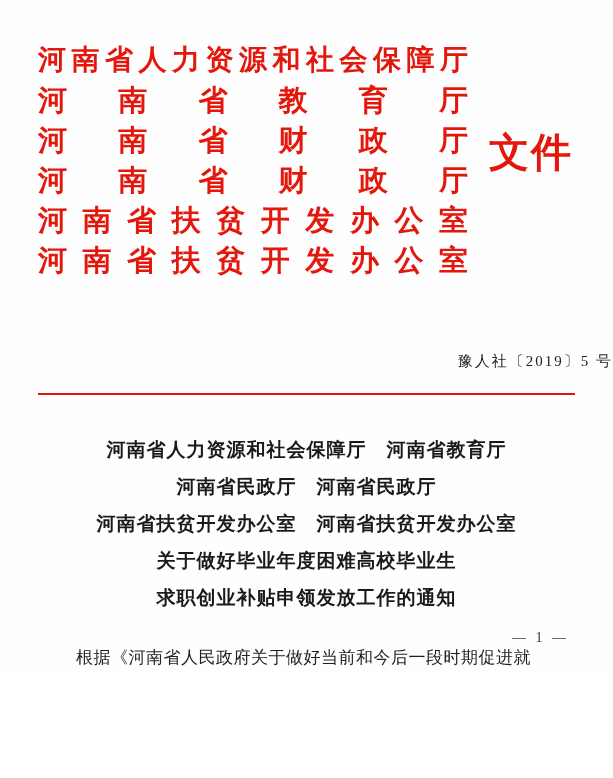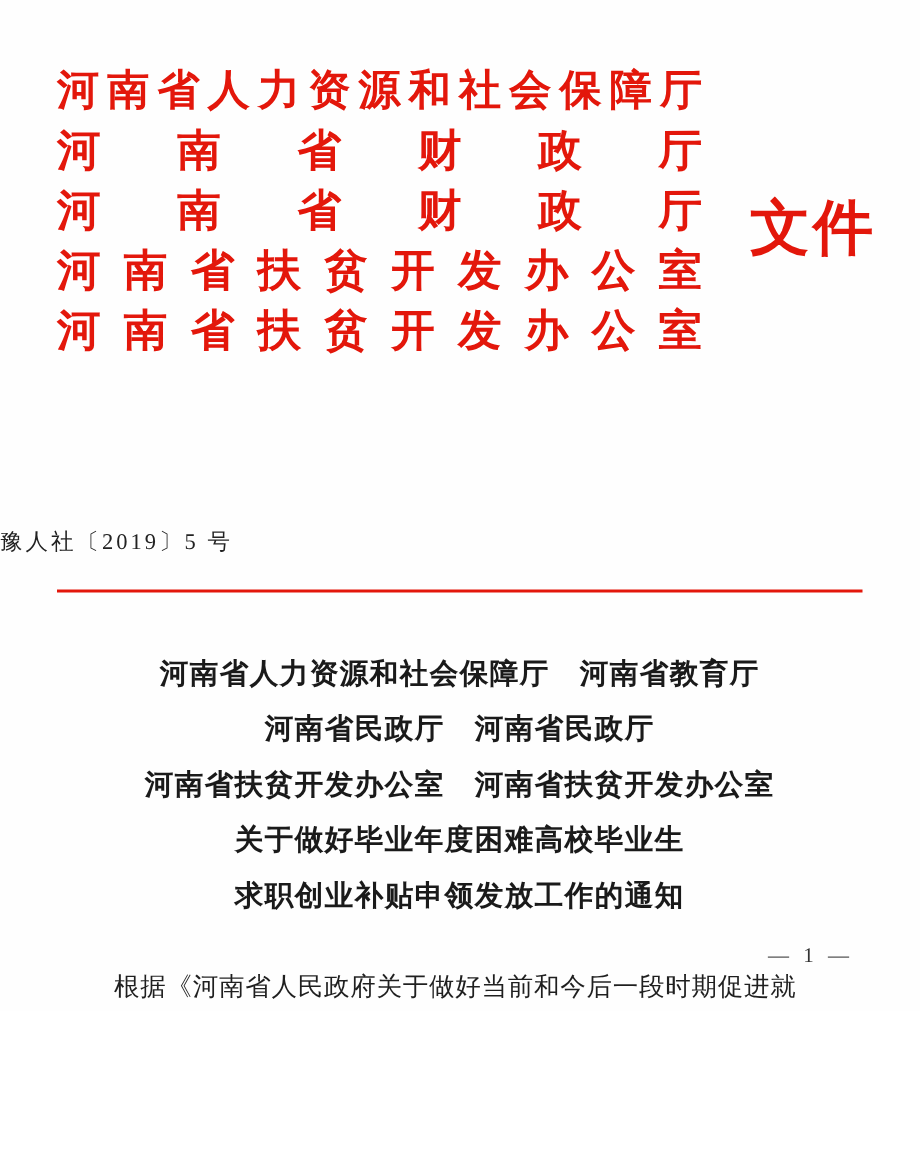--- a/index.html
+++ b/index.html
@@ -44,33 +44,33 @@
     height: 40px;
   }
   .agency-line.spread {
     text-align-last: justify;
   }
   .agency-line.tight {
     font-size: 28px;
   }
   .wenjian {
     position: absolute;
-    right: 29px;
+    right: 40px;
     top: 128px;
     color: #e3170b;
     font-family: "DejaVu Serif", "Liberation Serif", serif;
     font-weight: bold;
     font-size: 40px;
     line-height: 48px;
     letter-spacing: 2px;
   }
 
   
   .docnum {
-    text-align: left;
+    text-align: right;
     color: #222222;
     font-family: "Liberation Serif", serif;
     font-size: 15px;
     letter-spacing: 2px;
     margin-top: 62px;
   }
   .red-rule {
     margin: 22px 38px 0 38px;
     height: 2px;
     background: #e3170b;
@@ -116,20 +116,21 @@
   }
 </style>
 </head>
 <body>
 
 <div class="page">
 
   <div class="masthead">
     <div class="agency-lines">
       <div class="agency-line tight">河南省人力资源和社会保障厅</div>
+      <div class="agency-line spread">河南省教育厅</div>
       <div class="agency-line spread">河南省财政厅</div>
       <div class="agency-line spread">河南省财政厅</div>
       <div class="agency-line spread">河南省扶贫开发办公室</div>
       <div class="agency-line spread">河南省扶贫开发办公室</div>
     </div>
     <div class="wenjian">文件</div>
   </div>
 
   <div class="docnum">豫人社〔2019〕5 号</div>
 

